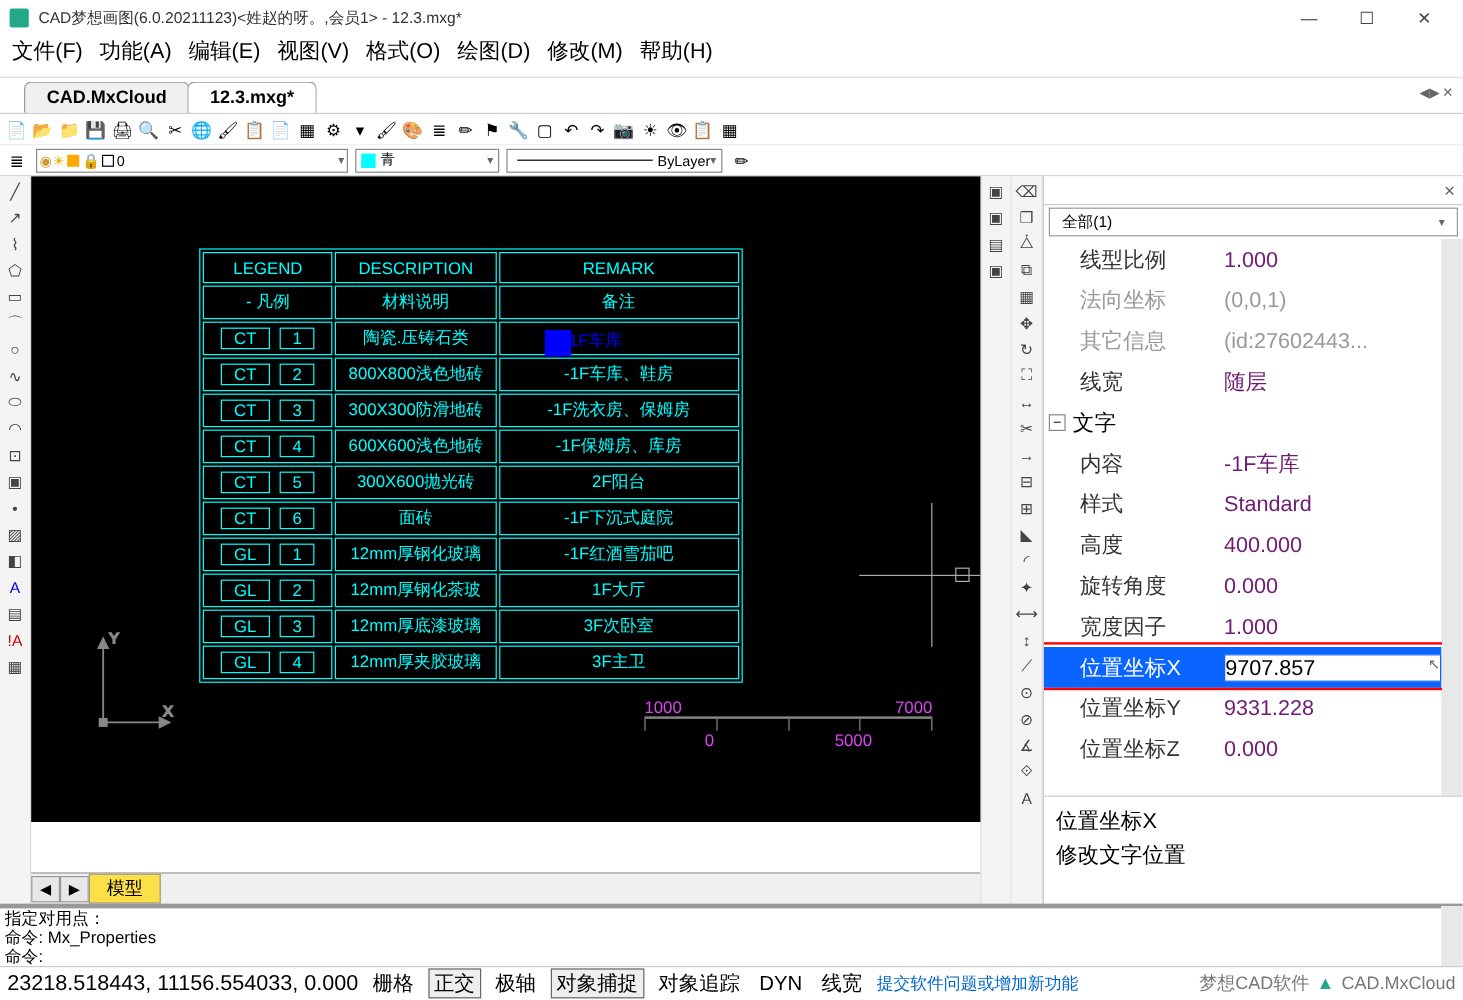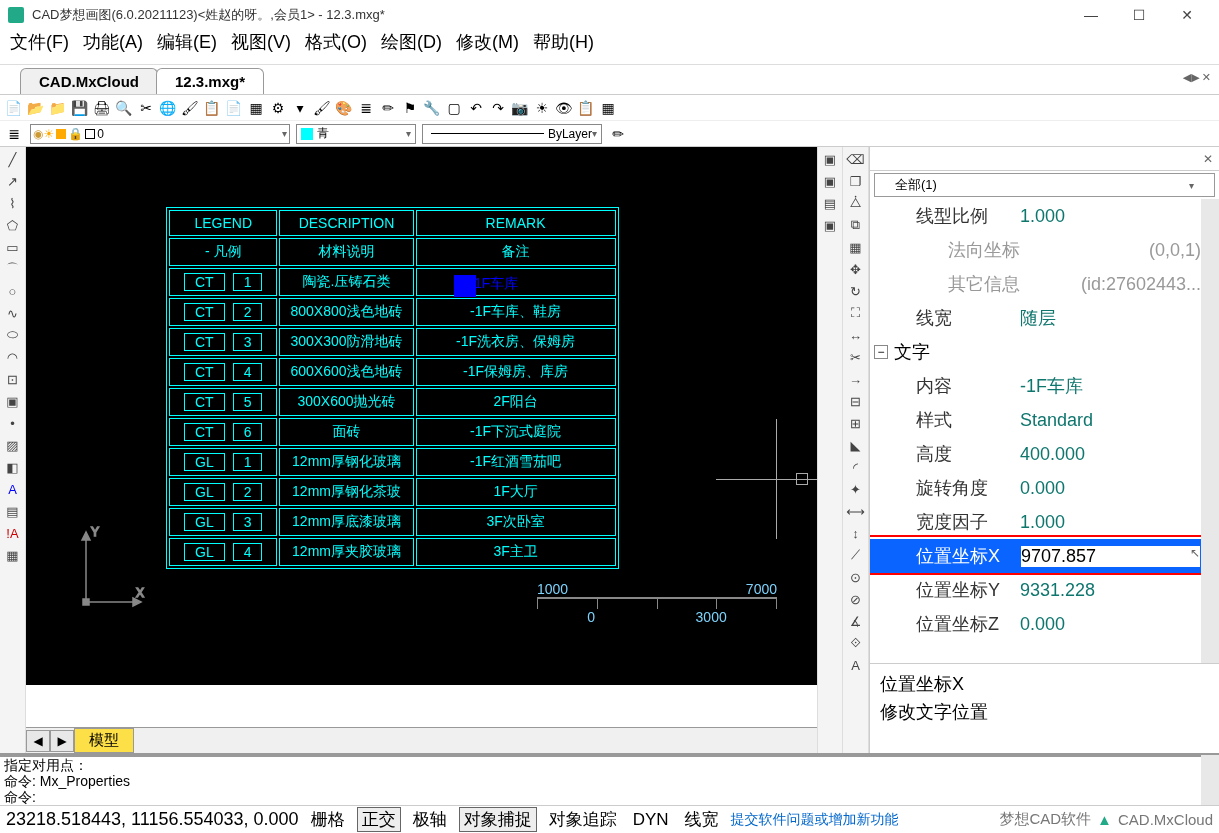--- a/index.html
+++ b/index.html
@@ -38,45 +38,45 @@
 .canvas { flex: 1; background: #000; position: relative; overflow: hidden; }
 
 .cad-table { position: absolute; left: 140px; top: 60px; border: 1px solid #0ff; color: #0ff; font-size: 14px; }
 .cad-table th, .cad-table td { border: 1px solid #0ff; padding: 4px 10px; text-align: center; font-weight: normal; white-space: nowrap; }
 .cad-table .hdr { color: #0ff; }
 .code-box { border: 1px solid #0ff; padding: 0 10px; display: inline-block; margin: 0 4px; }
 .sel-block { position: absolute; left: 428px; top: 128px; width: 22px; height: 22px; background: #00f; }
 .sel-text { position: absolute; left: 448px; top: 128px; color: #00f; font-size: 14px; white-space:nowrap;text-align:center;}
 
 .ucs { position: absolute; left: 40px; bottom: 60px; color: #888; font-size: 12px; }
-.ruler { position: absolute; right: 40px; bottom: 60px; color: #7dd3fc; font-size: 14px; text-align: center; }
+.ruler { position: absolute; right: 40px; bottom: 60px; color: #d946ef; font-size: 14px; text-align: center; }
 .ruler-ticks { width: 240px; height: 12px; border-top: 2px solid #888; display: flex; justify-content: space-between; }
 .ruler-ticks span { display: block; width: 1px; height: 10px; background: #888; }
 
 .crosshair-h { position:absolute; top: 332px; left: 690px; width: 120px; height: 1px; background: #aaa;}
 .crosshair-v { position:absolute; top: 272px; left: 750px; width: 1px; height: 120px; background: #aaa;}
 .crosshair-box { position:absolute; top: 326px; left: 770px; width: 12px; height: 12px; border: 1px solid #aaa;}
 
 .model-tabs { height: 26px; display: flex; align-items: center; border-top: 1px solid #999; background: #f0f0f0; }
 .mt-arrows { display:flex; gap:0; }
 .mt-arrow { width: 24px; height: 22px; border: 1px solid #999; display:flex; align-items:center;justify-content:center; background:#e8e8e8; cursor:pointer;}
 .mt-tab { padding: 2px 14px; border: 1px solid #999; background: #fde047; font-size: 15px; }
 
 .mid-tools { width: 26px; background: #f4f4f4; display:flex; flex-direction:column; gap:2px; padding:2px 0; align-items:center; border-left:1px solid #ddd; border-right:1px solid #ddd;}
 .mid-tools2 { width: 26px; background: #f4f4f4; display:flex; flex-direction:column; gap:2px; padding:2px 0; align-items:center; border-right:1px solid #ddd;}
 
 .props-panel { width: 350px; display: flex; flex-direction: column; border-left: 1px solid #ccc; background: #fff; }
 .props-header { height: 24px; display:flex; align-items:center; padding: 0 6px; border-bottom: 1px solid #ccc; }
 .props-header .close-x { margin-left: auto; cursor:pointer; color:#666;}
-.props-filter { height: 24px; border: 1px solid #999; margin: 2px 4px; display:flex; align-items:center; padding: 0 20px; font-size: 13px; background:#fff;}
+.props-filter { height: 24px; border: 1px solid #999; margin: 2px 4px; display:flex; align-items:center; padding: 0 10px; font-size: 13px; background:#fff;}
 .props-grid { flex:1; overflow-y: auto; position: relative; }
 .prop-row { display: flex; height: 34px; align-items: center; font-size: 18px; }
-.prop-row .plabel { width: 150px; padding-left: 46px; color: #333; }
-.prop-row .pval { flex:1; color: #0f766e; }
-.prop-row.grey .plabel, .prop-row.grey .pval { color: #999; text-align: right; }
+.prop-row .plabel { width: 150px; padding-left: 30px; color: #333; }
+.prop-row .pval { flex:1; color: #701a75; }
+.prop-row.grey .plabel, .prop-row.grey .pval { color: #999; }
 .prop-row.section { font-size: 18px; padding-left: 4px; }
 .prop-row.section .toggle { width: 14px; height:14px; border:1px solid #888; display:inline-flex; align-items:center;justify-content:center; font-size:12px; margin-right: 6px;}
 .prop-row.selected { background: #0a64ff; color: #fff; }
 .prop-row.selected .plabel, .prop-row.selected .pval { color: #fff; }
 .prop-row.selected .pval { background: #fff; color: #000; border: 1px solid #0a64ff; }
 .highlight-box { position: absolute; border: 2px solid #f00; pointer-events: none; }
 .props-scroll { width: 18px; background: #e8e8e8; }
 .props-desc { border-top: 1px solid #ccc; padding: 8px 10px; font-size: 18px; min-height: 90px; }
 .props-desc .dtitle { font-weight: normal; margin-bottom: 4px; }
 
@@ -297,21 +297,21 @@
           </div>
         <div class="ruler-ticks">
             <span></span>
             <span></span>
             <span></span>
             <span></span>
             <span></span>
           </div>
         <div style="display:flex;justify-content:space-around;width:240px">
             <span>0</span>
-            <span>3000</span>
+            <span>5000</span>
           </div>
       </div>
     </div>
     <div class="model-tabs">
       <div class="mt-arrows">
         <div class="mt-arrow">◀</div>
         <div class="mt-arrow">▶</div>
       </div>
       <div class="mt-tab">模型</div>
     </div>

